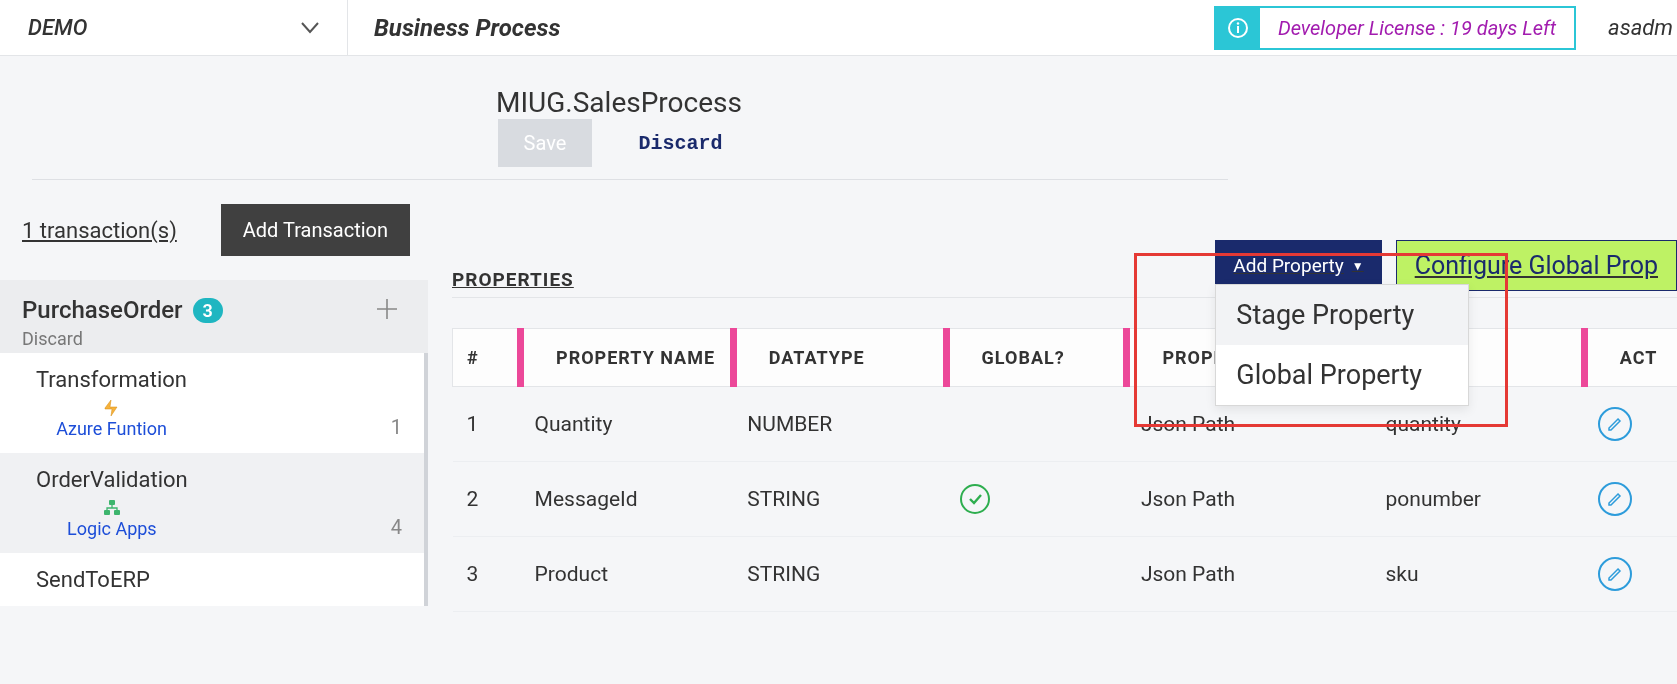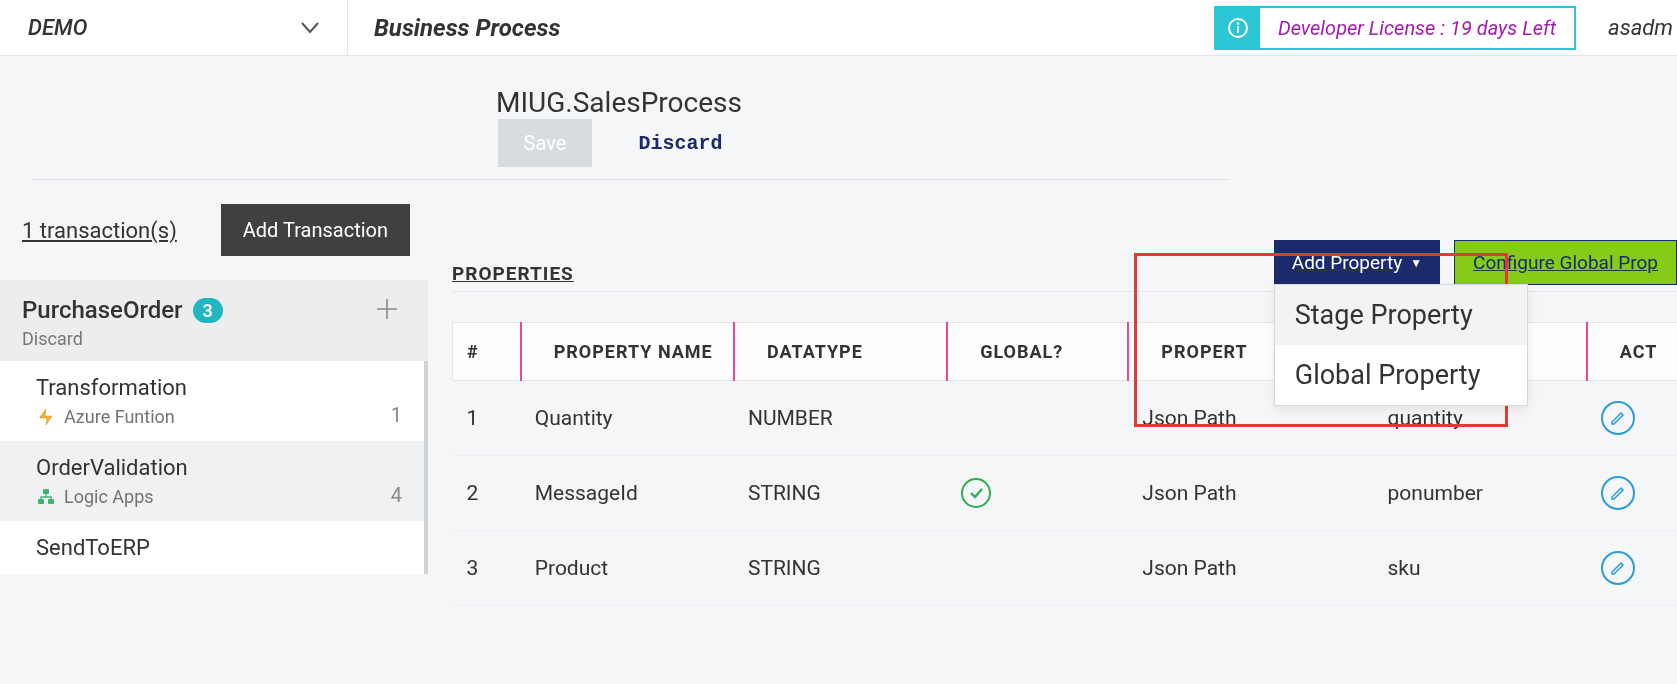--- a/index.html
+++ b/index.html
@@ -23,55 +23,55 @@
 .page-head .pg-title { font-size: 28px; color: #333; }
 .page-head .actions { display: flex; gap: 28px; align-items: center; }
 .btn-save { background: #d8dbe0; color: #fff; padding: 12px 26px; font-size: 20px; border: none; cursor: pointer; }
 .btn-discard { background: transparent; color: #1a2a6c; font-size: 20px; font-weight: 600; border: none; padding: 12px 18px; cursor: pointer; font-family: Liberation Mono, monospace; }
 .page-head-divider { height: 1px; background: #dee0e4; margin: 0 32px 0 32px; }
 
 .tx-header { display: flex; align-items: center; justify-content: space-between; padding: 24px 18px 24px 22px; }
 .tx-header .tx-count { font-size: 22px; color: #333; text-decoration: underline; }
 .btn-add-tx { background: #404040; color: #fff; border: none; padding: 14px 22px; font-size: 20px; cursor: pointer; border-radius: 0; }
 
-.tx-card { background: #ecedef; padding: 16px 22px 12px 22px; display: flex; justify-content: space-between; align-items: flex-start; }
+.tx-card { background: #ecedef; padding: 16px 22px 4px 22px; display: flex; justify-content: space-between; align-items: flex-start; }
 .tx-card .tx-name { font-size: 24px; font-weight: 500; display: flex; align-items: center; gap: 10px; }
 .tx-card .tx-sub { font-size: 18px; color: #777; margin-top: 4px; }
 .tx-card .badge { background: #1fb6c1; color: #fff; border-radius: 14px; padding: 2px 10px; font-size: 18px; font-weight: 600; }
 .tx-card .plus { font-size: 30px; color: #888; cursor: pointer; padding: 0 6px; line-height: 1; }
 
 .stage-list { border-right: 4px solid #d0d3d8; }
 .stage-item { padding: 14px 22px 14px 36px; display: flex; justify-content: space-between; align-items: flex-end; cursor: pointer; }
 .stage-item.white { background: #fff; }
 .stage-item.grey { background: #f0f1f3; }
 .stage-item .st-name { font-size: 22px; }
-.stage-item .st-sub { font-size: 18px; color: #737373; margin-top: 6px; display: flex; align-items: center; gap: 8px; }
+.stage-item .st-sub { font-size: 18px; color: #1d4ed8; margin-top: 6px; display: flex; align-items: center; gap: 0; flex-direction: column; }
 .stage-item .st-count { font-size: 20px; color: #888; }
 .icon-af { width: 20px; height: 20px; display: inline-flex; align-items: center; justify-content: center; }
 .icon-la { width: 20px; height: 20px; display: inline-flex; align-items: center; justify-content: center; }
 
 .main { flex: 1; padding: 20px 0 0 24px; position: relative; }
 .props-head { display: flex; align-items: flex-end; justify-content: space-between; padding-right: 0; margin-top: 40px; text-decoration: underline; }
 .props-head .p-title { font-size: 19px; font-weight: 700; letter-spacing: 1px; color: #333; }
 .prop-actions { display: flex; gap: 14px; position: relative; }
 .btn-add-prop { background: #1a2a6c; color: #fff; border: none; padding: 10px 18px; font-size: 19px; cursor: pointer; display: flex; align-items: center; gap: 8px; }
 .btn-add-prop .caret { font-size: 12px; }
-.btn-conf-global { background: #84cc16; color: #1a2a6c; border: 1px solid #1a2a6c; padding: 10px 18px; font-size: 19px; cursor: pointer; }
+.btn-conf-global { background: #bef264; color: #1a2a6c; border: 1px solid #1a2a6c; padding: 10px 18px; font-size: 25px; cursor: pointer; }
 
 .dropdown-menu { position: absolute; top: 44px; left: 0; background: #fff; border: 1px solid #d8d8d8; min-width: 254px; z-index: 5; box-shadow: 0 4px 10px rgba(0,0,0,0.08); }
 .dropdown-menu .dm-item { padding: 14px 20px; font-size: 27px; cursor: pointer; }
 .dropdown-menu .dm-item.highlight { background: #f2f3f5; }
 
 .red-box { position: absolute; border: 3px solid #e53935; pointer-events: none; }
 
 .table-wrap { margin-top: 30px; }
 table.props { width: 100%; border-collapse: collapse; }
 table.props thead th { text-align: left; font-size: 18px; font-weight: 700; letter-spacing: 1px; color: #333; padding: 18px 14px; border-top: 1px solid #e3e5e8; border-bottom: 1px solid #e3e5e8; background: #fdfdfd; }
 table.props thead th:first-child { border-left: 1px solid #e3e5e8; }
-table.props thead th + th { border-left: 2px solid #ec4899; padding-left: 32px; }
+table.props thead th + th { border-left: 7px solid #ec4899; padding-left: 32px; }
 table.props tbody td { padding: 20px 14px; font-size: 21px; color: #333; border-bottom: 1px solid #eceef1; }
 .edit-circ { width: 34px; height: 34px; border: 2px solid #2d9cdb; border-radius: 50%; display: inline-flex; align-items: center; justify-content: center; color: #2d9cdb; cursor: pointer; }
 .check-circ { width: 30px; height: 30px; border: 2.5px solid #2eae4f; border-radius: 50%; display: inline-flex; align-items: center; justify-content: center; color: #2eae4f; }
 
 .hr2 { height: 1px; background: #e3e5e8; margin-top: 6px; }
 
 svg { display: block; }
 </style>
 </head>
 <body>

